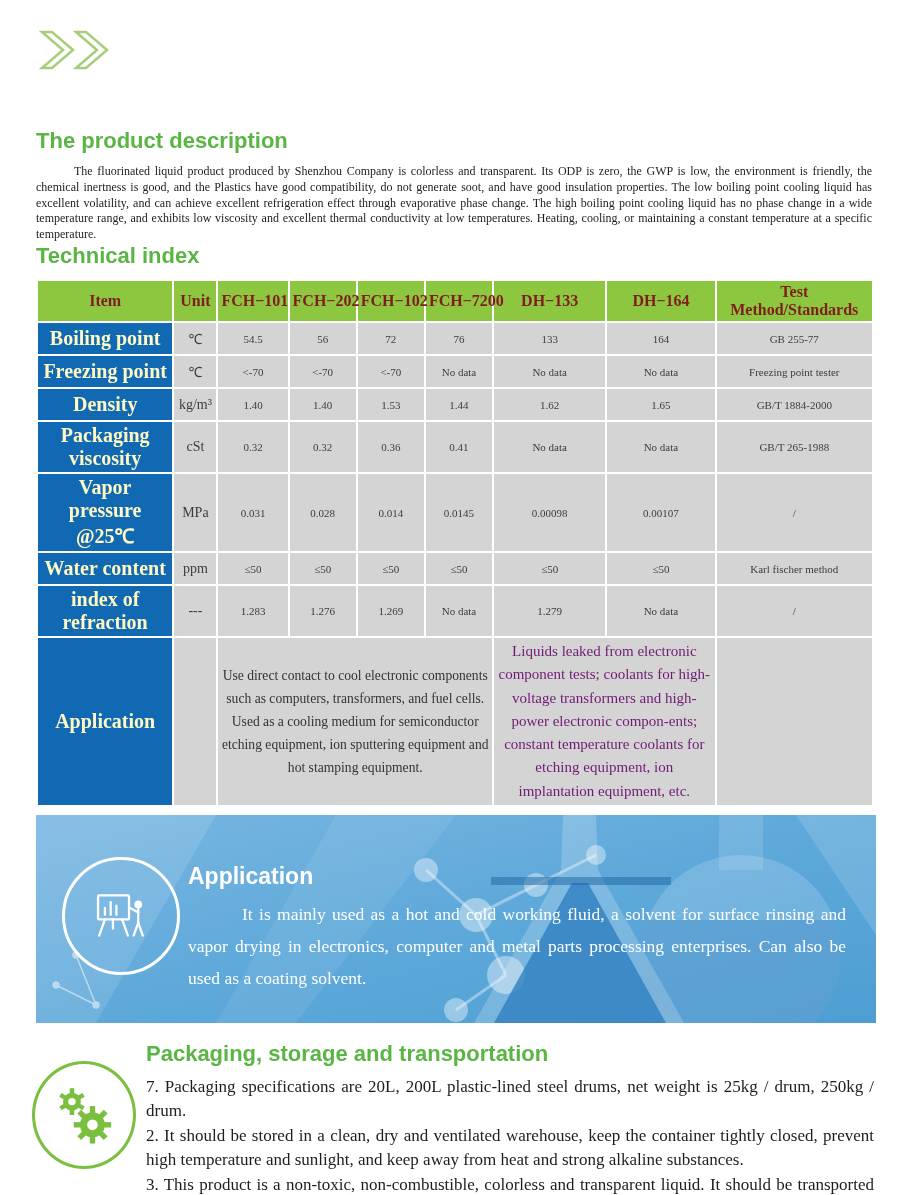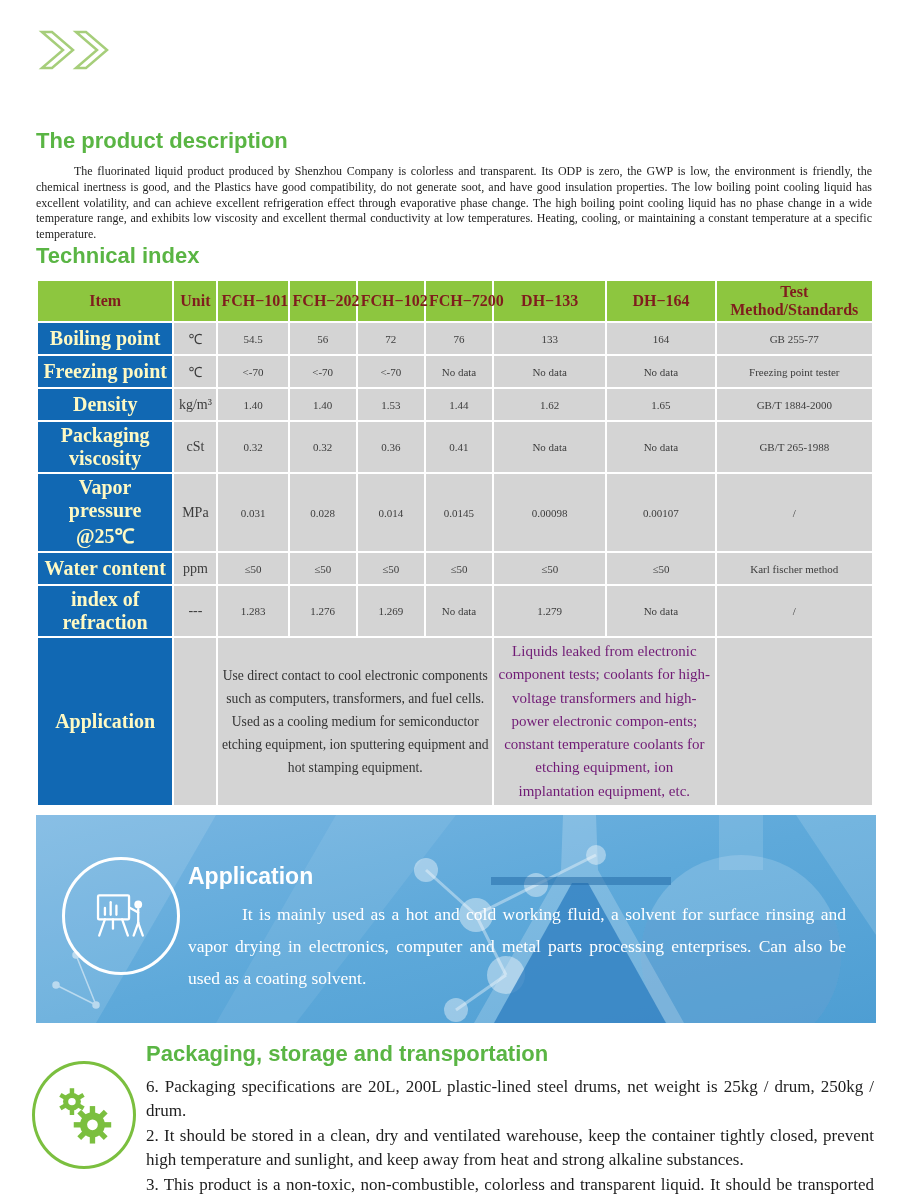--- a/index.html
+++ b/index.html
@@ -302,20 +302,20 @@
           <rect x="43.5" y="27" width="6" height="42" transform="rotate(90 46.5 48)"></rect>
           <rect x="43.5" y="27" width="6" height="42" transform="rotate(135 46.5 48)"></rect>
           <circle cx="46.5" cy="48" r="14"></circle>
         </g>
         <circle cx="46.5" cy="48" r="6" fill="#ffffff"></circle>
       </svg>
     </div>
     <div class="pack-content">
       <h2 class="green-heading pack-heading">Packaging, storage and transportation</h2>
       <div class="pack-body">
-        <p>6. Packaging specifications are 20L, 200L plastic-lined steel drums, net weight is 25kg / drum, 250kg / drum.</p>
+        <p>7. Packaging specifications are 20L, 200L plastic-lined steel drums, net weight is 25kg / drum, 250kg / drum.</p>
         <p>2. It should be stored in a clean, dry and ventilated warehouse, keep the container tightly closed, prevent high temperature and sunlight, and keep away from heat and strong alkaline substances.</p>
         <p>3. This product is a non-toxic, non-combustible, colorless and transparent liquid. It should be transported as a non-dangerous product. Avoid violent vibration during transportation and do not invert it when stacked.</p>
       </div>
     </div>
   </div>
 
 </div>
 
 </body></html>

